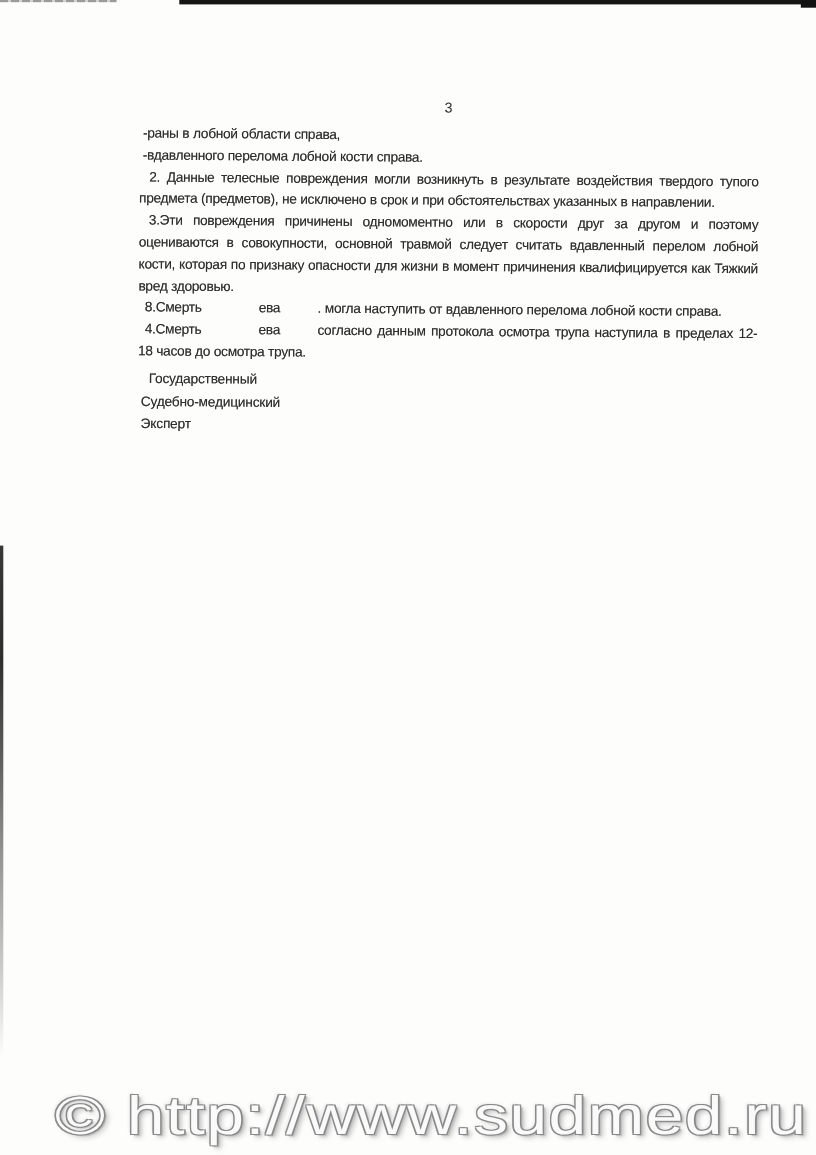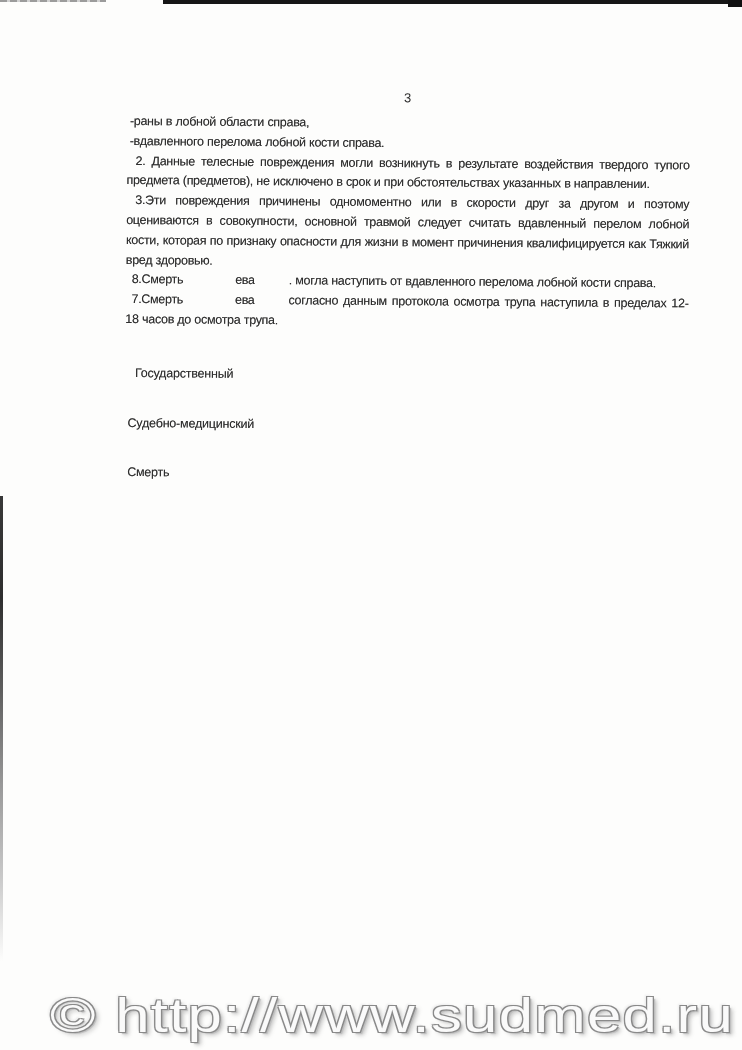--- a/index.html
+++ b/index.html
@@ -59,21 +59,21 @@
   .gap-b { display: inline-block; width: 34px; }
 
   .signature {
     position: absolute; top: 334px; left: 130px;
     font-size: 12.5px;
     line-height: 20.6px;
     letter-spacing: -0.2px;
     text-shadow: 0 0 0.6px rgba(45,45,45,0.55);
   }
   .signature .sig-first { padding-left: 7px; }
-  .signature div { white-space: nowrap; margin-top: 29px; }
+  .signature div { white-space: nowrap; }
 
   
   .watermark {
     position: absolute; left: 50px; bottom: 7px;
     font-family: "Liberation Sans", sans-serif;
     font-size: 49px;
     letter-spacing: 1px;
     white-space: nowrap;
     transform: scaleX(1.26);
     transform-origin: 0 100%;
@@ -101,26 +101,26 @@
   <div class="scan-content">
 
     <div class="page-number">3</div>
 
     <div class="body-text">
       <p class="finding">-раны в лобной области справа,</p>
       <p class="finding">-вдавленного перелома лобной кости справа.</p>
       <p class="para-just">2. Данные телесные повреждения могли возникнуть в результате воздействия твердого тупого предмета (предметов), не исключено в срок и при обстоятельствах указанных в направлении.</p>
       <p class="para-just">3.Эти повреждения причинены одномоментно или в скорости друг за другом и поэтому оцениваются в совокупности, основной травмой следует считать вдавленный перелом лобной кости, которая по признаку опасности для жизни в момент причинения квалифицируется как Тяжкий вред здоровью.</p>
       <p class="para-seg"><span>8.Смерть</span><span class="gap-a"></span><span>ева</span><span class="gap-b"></span><span>. могла наступить от вдавленного перелома лобной кости справа.</span></p>
-      <p class="para-seg"><span>7.Смерть</span><span class="gap-a"></span><span>ева</span><span class="gap-b"></span><span>согласно данным протокола осмотра трупа наступила в пределах 12-18 часов до осмотра трупа.</span></p>
+      <p class="para-seg"><span>4.Смерть</span><span class="gap-a"></span><span>ева</span><span class="gap-b"></span><span>согласно данным протокола осмотра трупа наступила в пределах 12-18 часов до осмотра трупа.</span></p>
     </div>
 
     <div class="signature">
       <div class="sig-first">Государственный</div>
       <div>Судебно-медицинский</div>
-      <div>Смерть</div>
+      <div>Эксперт</div>
     </div>
 
   </div>
 
   <div class="watermark">© http://www.sudmed.ru</div>
 
 </div>
 
 </body></html>

